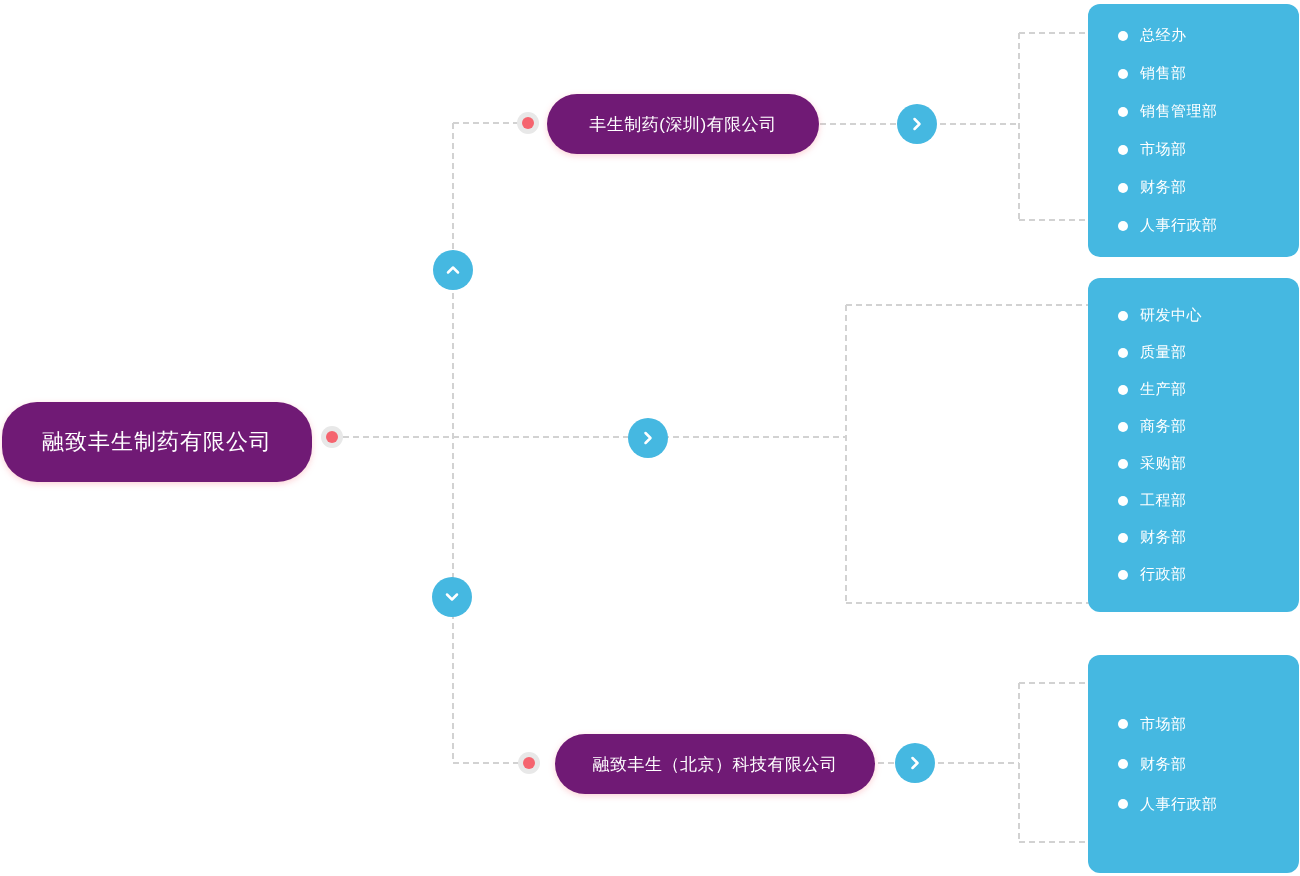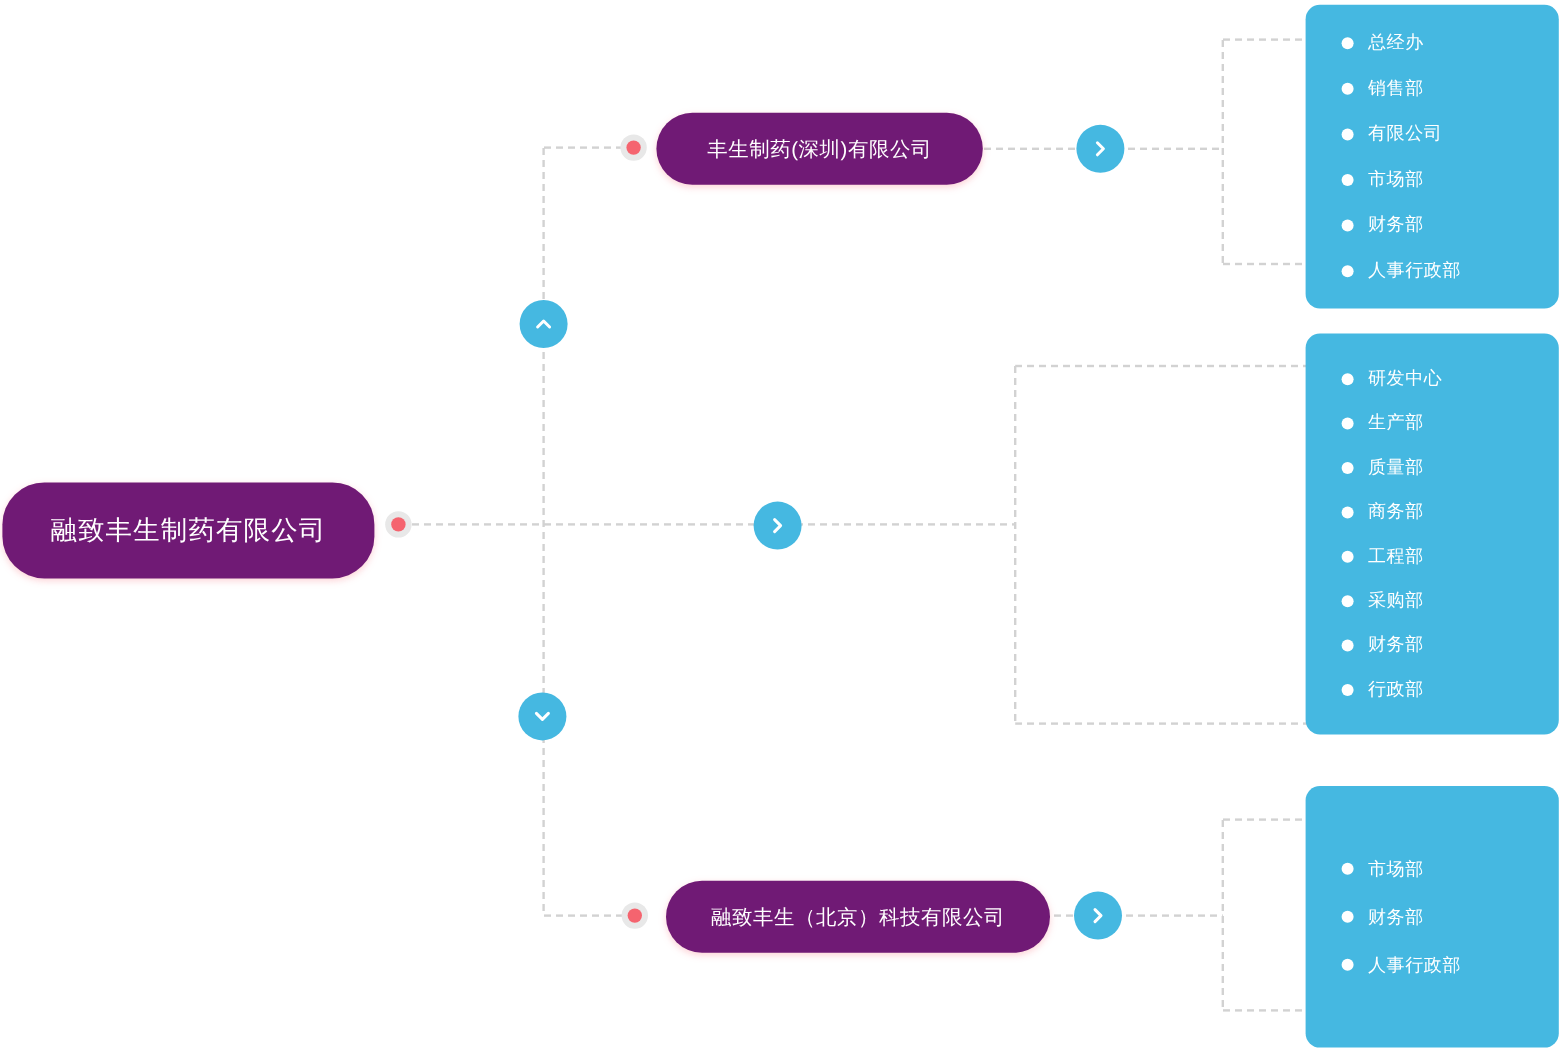--- a/index.html
+++ b/index.html
@@ -140,21 +140,21 @@
       <li>
           <span class="bullet"></span>
           <span>总经办</span>
         </li>
       <li>
           <span class="bullet"></span>
           <span>销售部</span>
         </li>
       <li>
           <span class="bullet"></span>
-          <span>有限公司</span>
+          <span>销售管理部</span>
         </li>
       <li>
           <span class="bullet"></span>
           <span>市场部</span>
         </li>
       <li>
           <span class="bullet"></span>
           <span>财务部</span>
         </li>
       <li>
@@ -165,37 +165,37 @@
   </div>
 
   <div class="panel panel-mid">
     <ul>
       <li>
           <span class="bullet"></span>
           <span>研发中心</span>
         </li>
       <li>
           <span class="bullet"></span>
+          <span>质量部</span>
+        </li>
+      <li>
+          <span class="bullet"></span>
           <span>生产部</span>
         </li>
       <li>
           <span class="bullet"></span>
-          <span>质量部</span>
-        </li>
-      <li>
-          <span class="bullet"></span>
           <span>商务部</span>
         </li>
       <li>
           <span class="bullet"></span>
+          <span>采购部</span>
+        </li>
+      <li>
+          <span class="bullet"></span>
           <span>工程部</span>
-        </li>
-      <li>
-          <span class="bullet"></span>
-          <span>采购部</span>
         </li>
       <li>
           <span class="bullet"></span>
           <span>财务部</span>
         </li>
       <li>
           <span class="bullet"></span>
           <span>行政部</span>
         </li>
     </ul>

